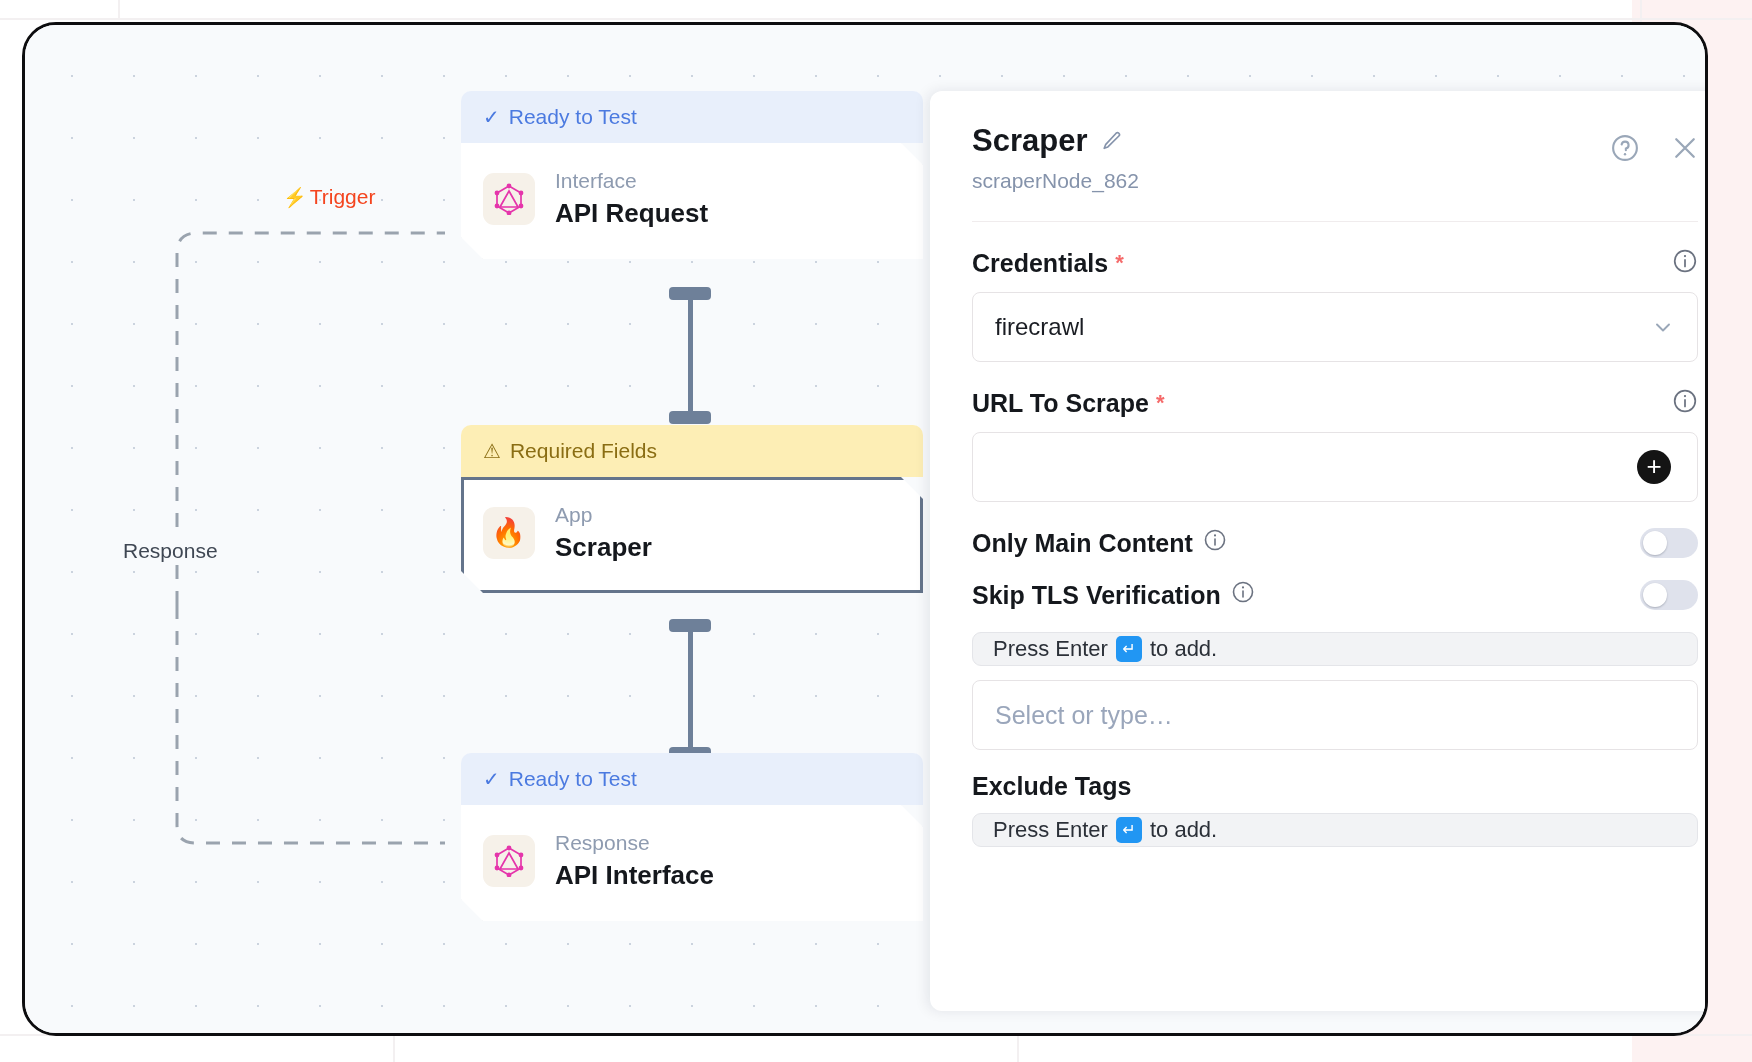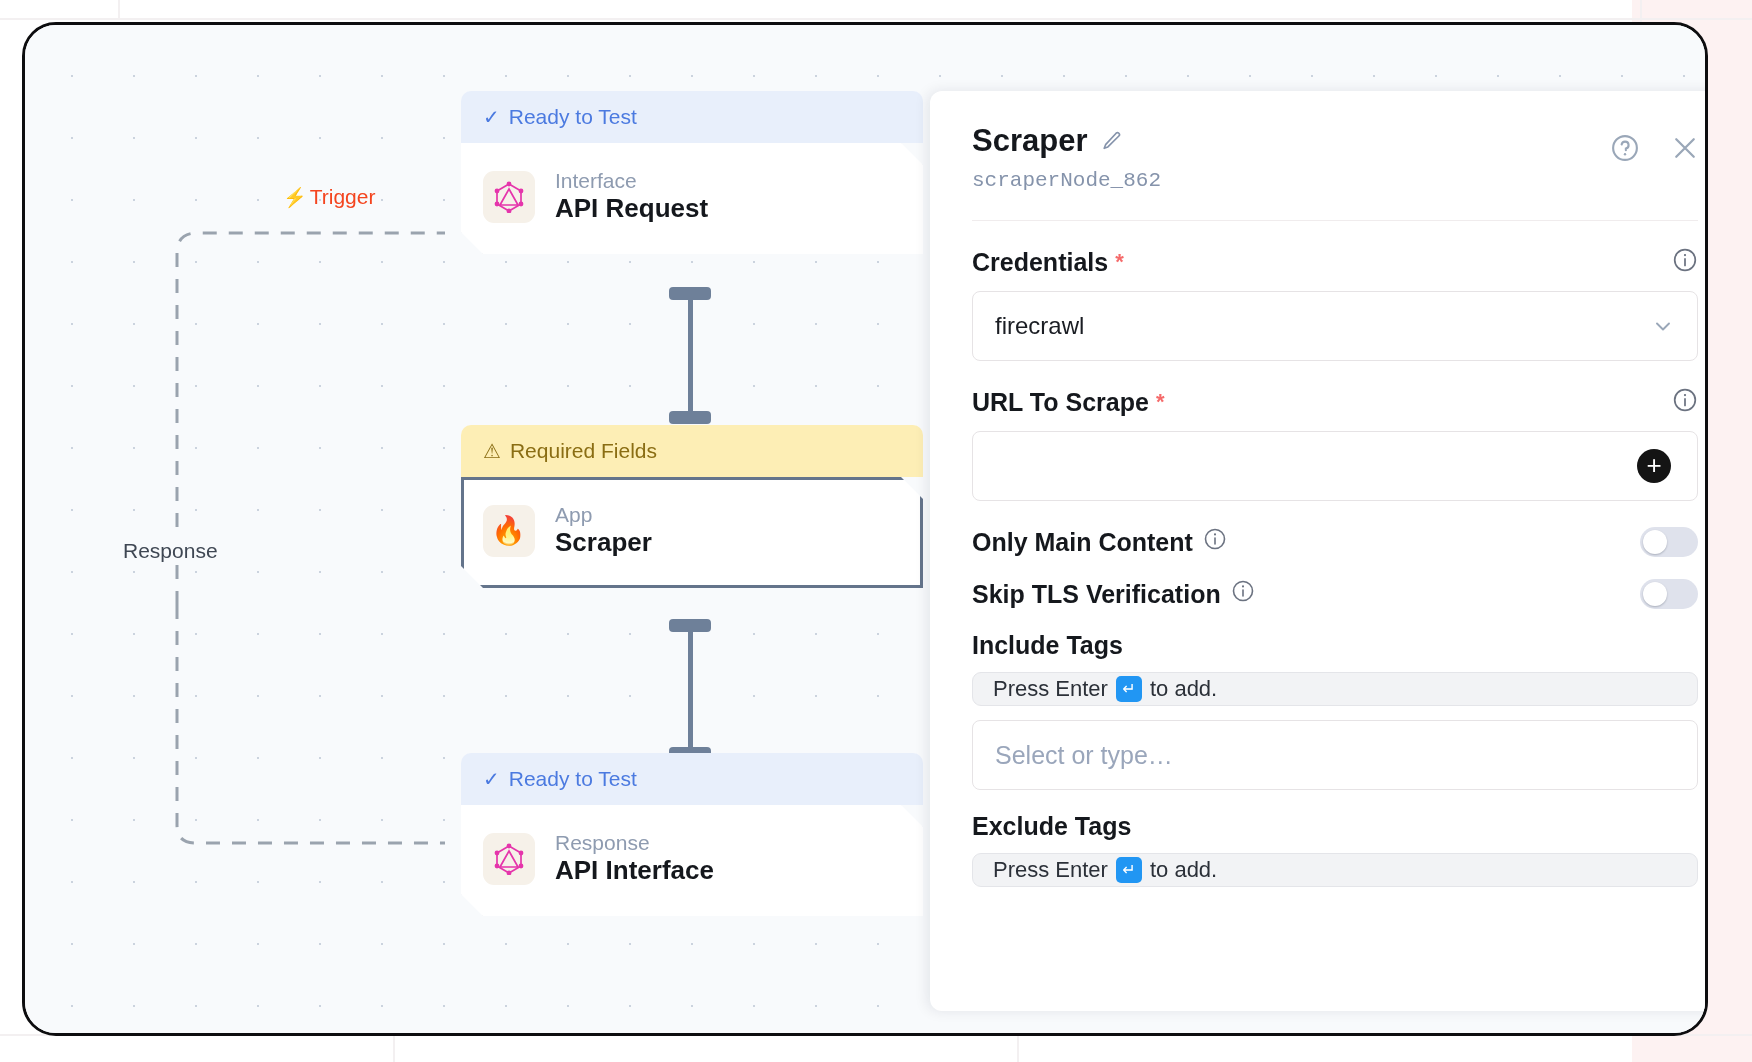--- a/index.html
+++ b/index.html
@@ -175,21 +175,21 @@
     border-radius: 11px;
     background: #f6f1e9;
     display: flex;
     align-items: center;
     justify-content: center;
     flex: none;
   }
   .node-icon svg { display: block; }
   .node-icon .flame { font-size: 28px; line-height: 1; }
 
-  .node-text { display: flex; flex-direction: column; }
+  .node-text { display: flex; flex-direction: column; gap: 5px; }
   .node-kind {
     font-size: 21px;
     color: #8e9bb0;
   }
   .node-title {
     font-size: 26px;
     font-weight: 700;
     color: #15181d;
   }
 
@@ -231,21 +231,20 @@
     background: none;
     border: none;
     cursor: pointer;
     line-height: 0;
     padding: 2px;
   }
   .panel-subtitle {
     margin-top: 10px;
     font-size: 21px;
     color: #8593ab;
-    font-family: Liberation Mono, monospace;
   }
   .panel-head-actions {
     position: absolute;
     right: 40px;
     top: 42px;
     display: flex;
     align-items: center;
     gap: 30px;
   }
   .icon-btn {
@@ -608,23 +607,20 @@
                   <circle cx="12" cy="7.4" r="1.05" fill="#6b7280" stroke="none"></circle>
                 </svg>
               </span>
             </div>
             <div class="switch">
               <div class="knob"></div>
             </div>
           </div>
 
           <div class="tags-block">
-            <div class="field-label">
-              <span>Include Tags</span>
-            </div>
             <div class="tag-hint">
               <span>Press Enter</span>
               <span class="enter-key">↵</span>
               <span>to add.</span>
             </div>
             <div class="combo-box">
               <span class="ph">Select or type…</span>
             </div>
           </div>
 

